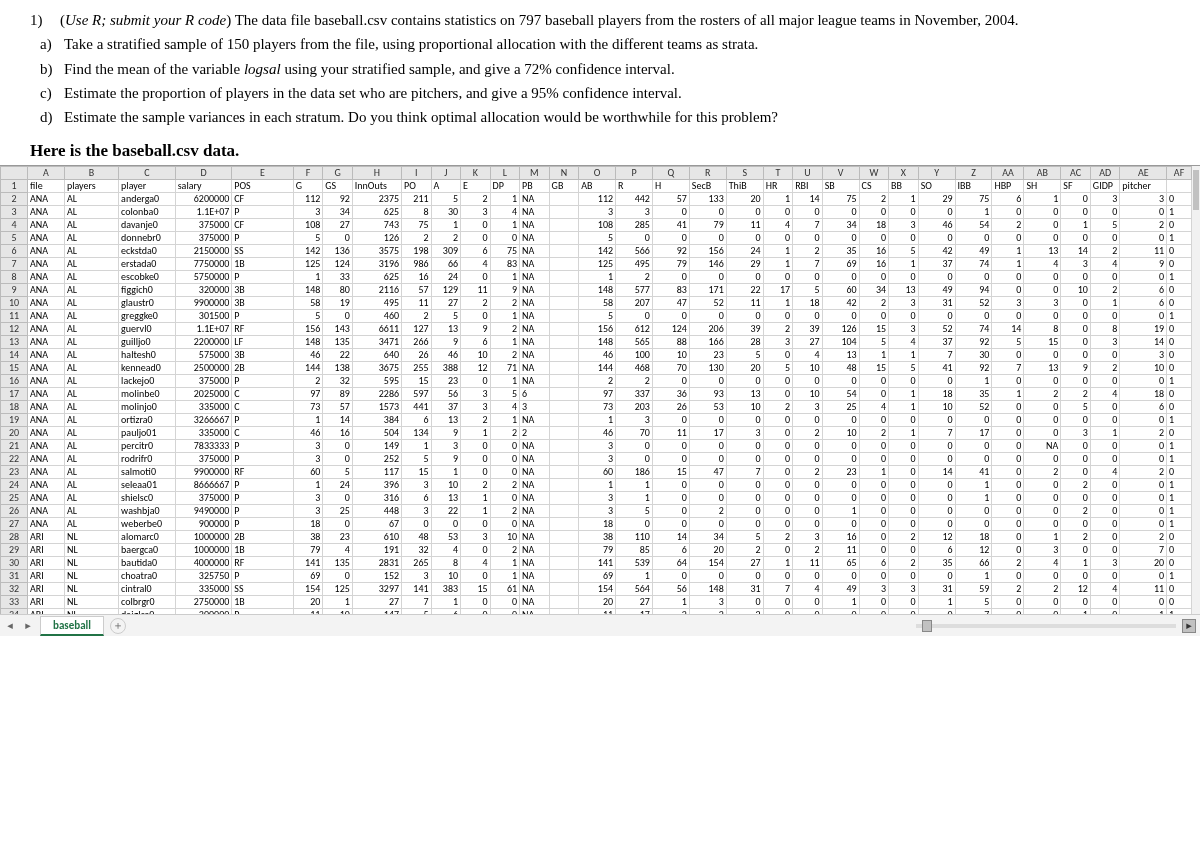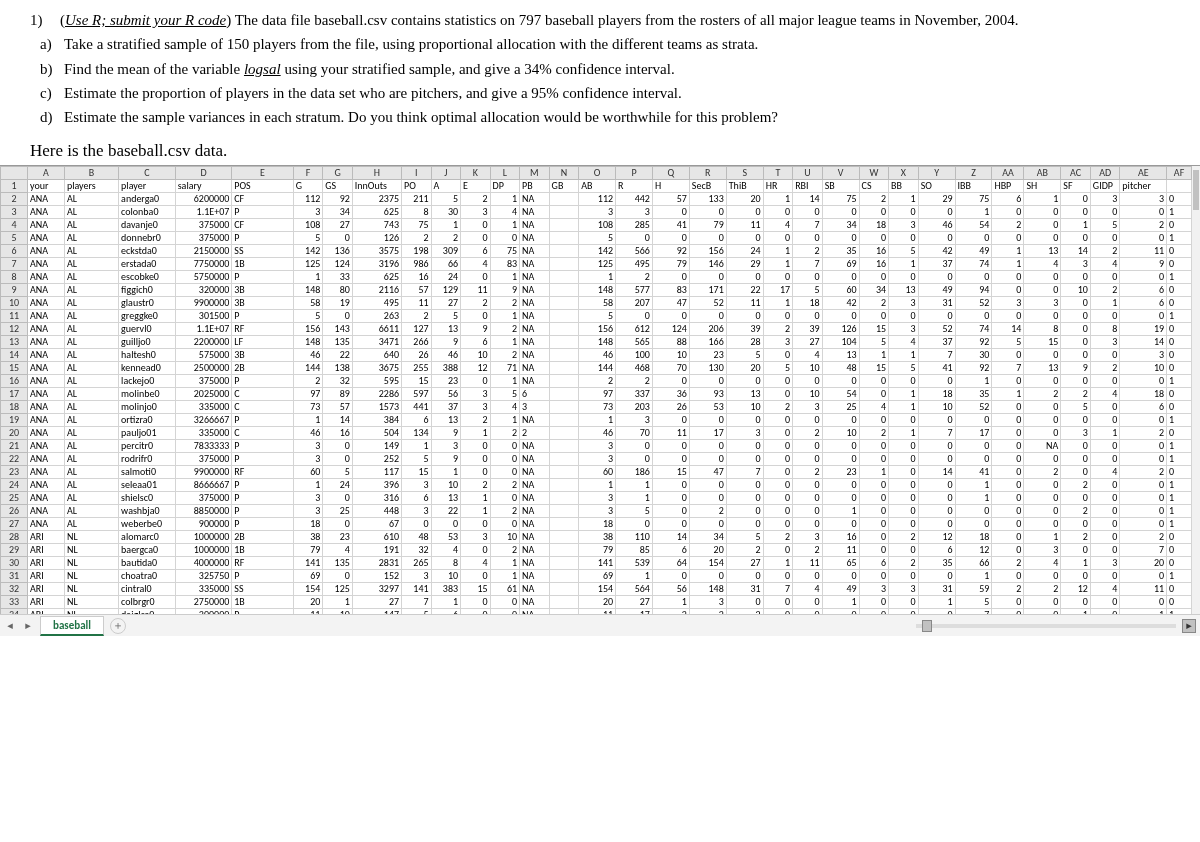--- a/index.html
+++ b/index.html
@@ -15,24 +15,24 @@
   .question {
     padding: 10px 40px 8px 30px;
     line-height: 1.35;
   }
   .q-row { display: flex; }
   .q-num { width: 30px; flex-shrink: 0; }
   .q-body { flex: 1; }
   .sub { display: flex; margin-top: 4px; padding-left: 10px;}
   .sub-label { width: 24px; flex-shrink: 0; }
   .sub-body { flex: 1; }
-  em.var { font-style: italic; text-decoration: underline; }
+  em.var { font-style: italic; }
   .heading {
     padding: 6px 40px 4px 30px;
-    font-weight: normal;
+    font-weight: bold;
     font-size: 17px;
   }
 
   
   .sheet-wrap {
     font-family: Calibri, Arial, sans-serif;
     font-size: 10px;
     color: #000;
     border-top: 1px solid #999;
     position: relative;
@@ -138,21 +138,21 @@
       (<em class="var">Use R; submit your R code</em>) <span>The data file baseball.csv contains statistics on 797 baseball players from the rosters of all major league teams in November, 2004.</span>
     </div>
   </div>
   <div class="sub">
     <div class="sub-label">a)</div>
     <div class="sub-body">Take a stratified sample of 150 players from the file, using proportional allocation with the different teams as strata.</div>
   </div>
   <div class="sub">
     <div class="sub-label">b)</div>
     <div class="sub-body">
-      <span>Find the mean of the variable </span><em class="var">logsal</em><span> using your stratified sample, and give a 34% confidence interval.</span>
+      <span>Find the mean of the variable </span><em class="var">logsal</em><span> using your stratified sample, and give a 72% confidence interval.</span>
     </div>
   </div>
   <div class="sub">
     <div class="sub-label">c)</div>
     <div class="sub-body">Estimate the proportion of players in the data set who are pitchers, and give a 95% confidence interval.</div>
   </div>
   <div class="sub">
     <div class="sub-label">d)</div>
     <div class="sub-body">Estimate the sample variances in each stratum. Do you think optimal allocation would be worthwhile for this problem?</div>
   </div>
@@ -231,21 +231,21 @@
             <th>AB</th>
             <th>AC</th>
             <th>AD</th>
             <th>AE</th>
             <th>AF</th>
           </tr>
         </thead>
         <tbody>
           <tr>
             <th class="rowhdr">1</th>
-            <td class="txt">your</td>
+            <td class="txt">file</td>
             <td class="txt">players</td>
             <td class="txt">player</td>
             <td class="txt">salary</td>
             <td class="txt">POS</td>
             <td class="txt">G</td>
             <td class="txt">GS</td>
             <td class="txt">InnOuts</td>
             <td class="txt">PO</td>
             <td class="txt">A</td>
             <td class="txt">E</td>
@@ -588,21 +588,21 @@
           </tr>
           <tr>
             <th class="rowhdr">11</th>
             <td class="txt">ANA</td>
             <td class="txt">AL</td>
             <td class="txt">greggke0</td>
             <td class="num">301500</td>
             <td class="txt">P</td>
             <td class="num">5</td>
             <td class="num">0</td>
-            <td class="num">263</td>
+            <td class="num">460</td>
             <td class="num">2</td>
             <td class="num">5</td>
             <td class="num">0</td>
             <td class="num">1</td>
             <td class="txt">NA</td>
             <td class="txt"></td>
             <td class="num">5</td>
             <td class="num">0</td>
             <td class="num">0</td>
             <td class="num">0</td>
@@ -1109,21 +1109,21 @@
             <td class="num">0</td>
             <td class="num">0</td>
             <td class="num">0</td>
             <td class="txt">1</td>
           </tr>
           <tr>
             <th class="rowhdr">26</th>
             <td class="txt">ANA</td>
             <td class="txt">AL</td>
             <td class="txt">washbja0</td>
-            <td class="num">8850000</td>
+            <td class="num">9490000</td>
             <td class="txt">P</td>
             <td class="num">3</td>
             <td class="num">25</td>
             <td class="num">448</td>
             <td class="num">3</td>
             <td class="num">22</td>
             <td class="num">1</td>
             <td class="num">2</td>
             <td class="txt">NA</td>
             <td class="txt"></td>

